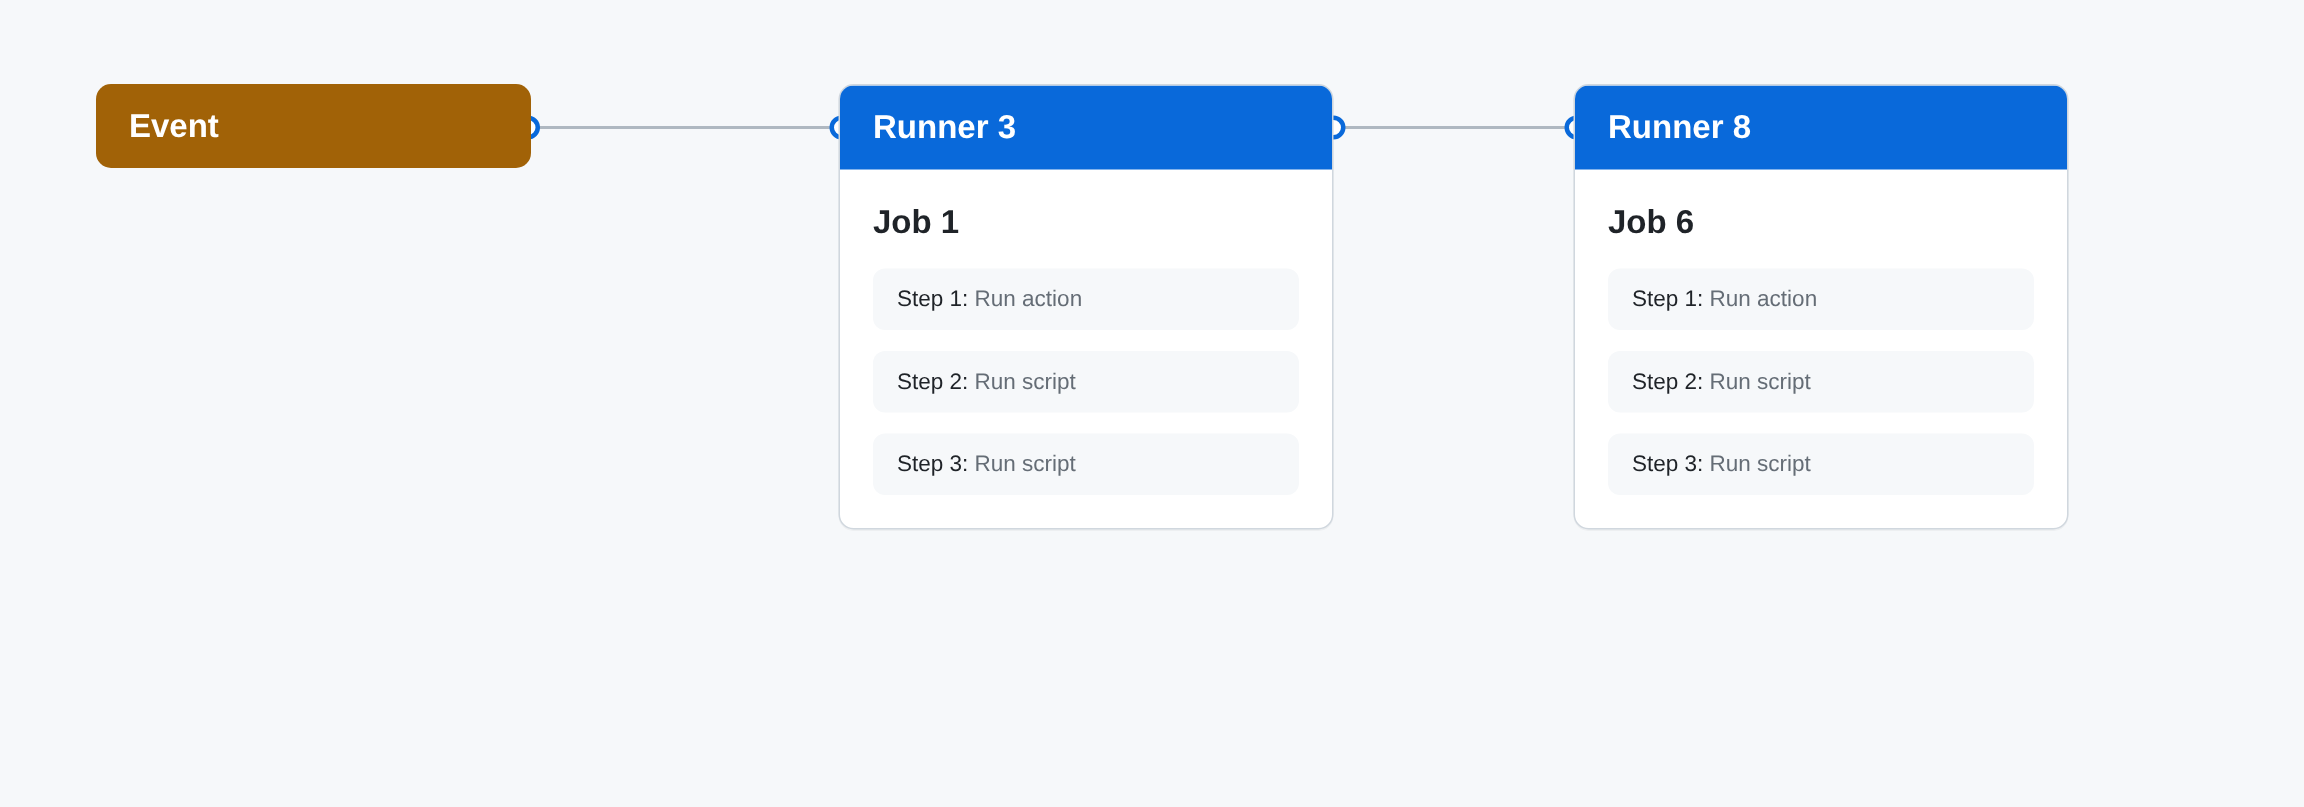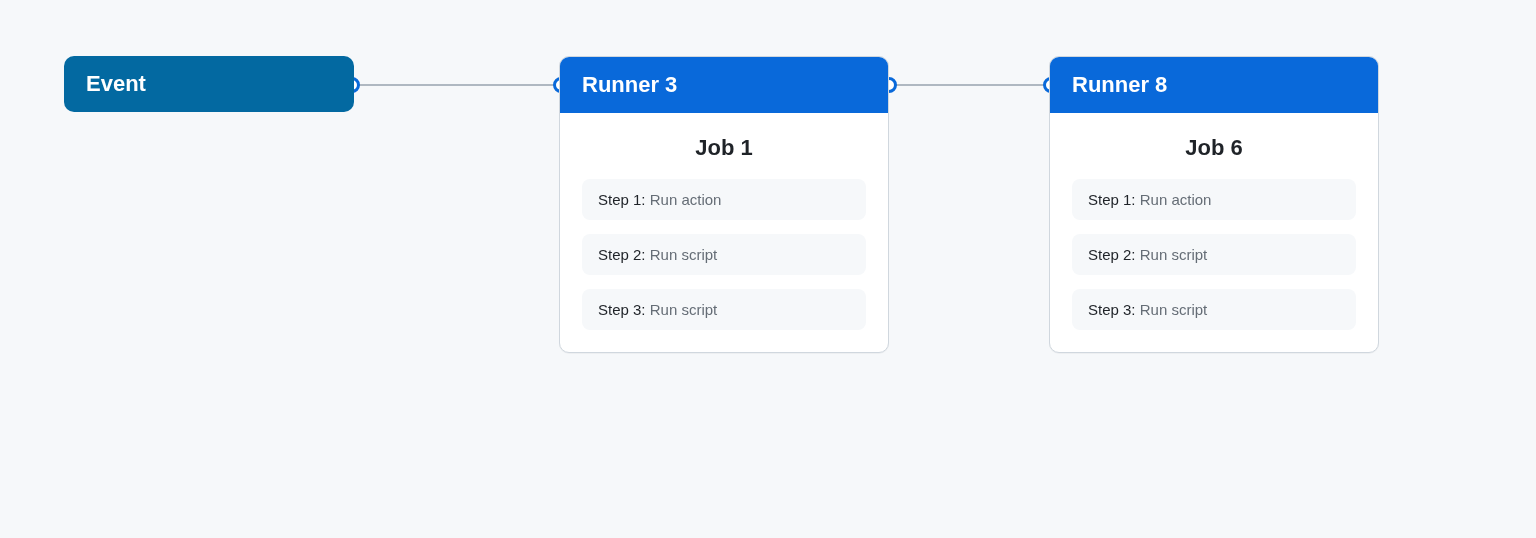--- a/index.html
+++ b/index.html
@@ -7,21 +7,21 @@
   body {
     background: #f6f8fa;
     font-family: -apple-system, BlinkMacSystemFont, "Segoe UI", Helvetica, Arial, sans-serif;
     position: relative;
     overflow: hidden;
   }
   .canvas { position: relative; width: 100%; height: 100%; }
 
   .pill {
     position: absolute;
-    background: #0369a1;
+    background: #a16207;
     color: #fff;
     font-weight: 600;
     font-size: 22px;
     padding: 14px 22px;
     border-radius: 10px;
     display: flex;
     align-items: center;
     height: 56px;
   }
 
@@ -43,21 +43,20 @@
     display: flex;
     align-items: center;
     padding: 0 22px;
   }
   .card-body { padding: 22px; }
   .job-title {
     font-size: 22px;
     font-weight: 600;
     color: #1f2328;
     margin-bottom: 18px;
-    text-align: center;
   }
   .step {
     background: #f6f8fa;
     border-radius: 8px;
     padding: 12px 16px;
     font-size: 15px;
     color: #1f2328;
     margin-bottom: 14px;
   }
   .step:last-child { margin-bottom: 0; }

